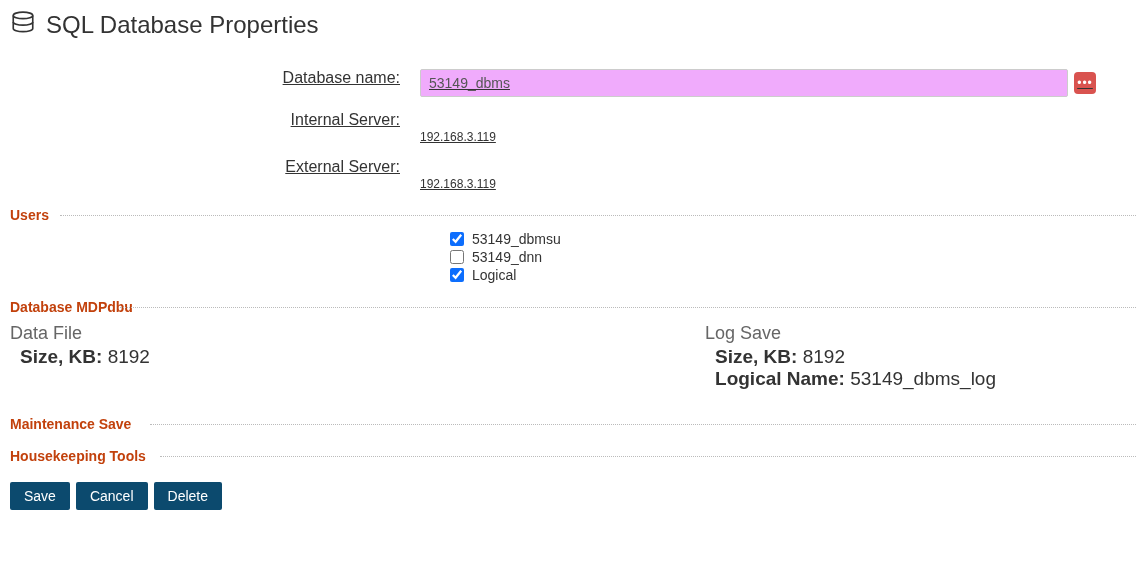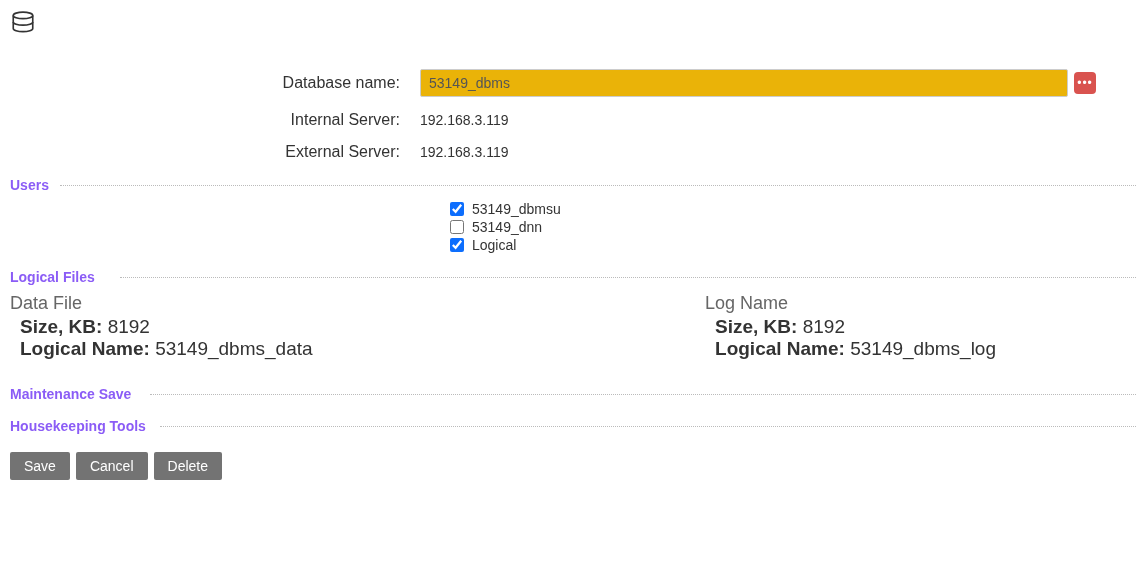--- a/index.html
+++ b/index.html
@@ -28,47 +28,49 @@
     .page-title h1 {
       font-size: 24px;
       font-weight: 300;
       color: #333;
     }
     .form-area {
       margin-left: 0;
     }
     .form-row {
       display: flex;
-      align-items: center;
+      align-items: flex-start;
       margin-bottom: 14px;
+      text-decoration: underline;
     }
     .form-label {
       width: 410px;
       text-align: right;
       padding-right: 20px;
       font-size: 16px;
       color: #333;
       font-weight: 400;
     }
     .form-value {
-      font-size: 14px;
-      color: #333;
+      font-size: 12px;
+      color: #333;
+      margin-top: 19px;
     }
     .input-wrap {
       display: flex;
       align-items: center;
       gap: 6px;
       flex: 1;
       padding-right: 40px;
     }
     .db-input {
       flex: 1;
       height: 28px;
       border: 1px solid #ccc;
-      background: #eab308;
+      background: #f0abfc;
       padding: 4px 8px;
       font-size: 14px;
       color: #555;
       border-radius: 2px;
     }
     .more-btn {
       width: 22px;
       height: 22px;
       background: #d9534f;
       border-radius: 4px;
@@ -77,21 +79,21 @@
       justify-content: center;
       color: #fff;
       font-size: 12px;
       cursor: pointer;
       letter-spacing: 1px;
       line-height: 1;
     }
     .section-header {
       font-weight: 600;
       font-size: 14px;
-      color: #8b5cf6;
+      color: #c2410c;
       margin-top: 16px;
       margin-bottom: 8px;
       position: relative;
     }
     .section-header::after {
       content: "";
       position: absolute;
       top: 50%;
       height: 1px;
       right: 0;
@@ -142,40 +144,41 @@
     }
     .file-line .lbl {
       font-weight: 600;
     }
     .buttons {
       display: flex;
       gap: 6px;
       margin-top: 18px;
     }
     .btn {
-      background: #737373;
+      background: #0c4a6e;
       color: #fff;
       border: none;
       padding: 6px 14px;
       font-size: 14px;
       cursor: pointer;
       border-radius: 2px;
     }
   </style>
 </head>
 <body>
 
 <div class="page-title">
   <span class="icon">
     <svg viewBox="0 0 24 24" fill="none" stroke="#333" stroke-width="1.5">
       <ellipse cx="12" cy="5" rx="9" ry="3"></ellipse>
       <path d="M3 5v6c0 1.66 4.03 3 9 3s9-1.34 9-3V5"></path>
       <path d="M3 11v6c0 1.66 4.03 3 9 3s9-1.34 9-3v-6"></path>
     </svg>
   </span>
+  <h1>SQL Database Properties</h1>
 </div>
 
 <div class="form-area">
   <div class="form-row">
     <div class="form-label">Database name:</div>
     <div class="input-wrap">
       <input class="db-input" type="text" readonly="" value="53149_dbms" style="">
       <div class="more-btn">•••</div>
     </div>
   </div>
@@ -199,36 +202,32 @@
   <label class="user-item">
     <input type="checkbox" style="">
     <span>53149_dnn</span>
   </label>
   <label class="user-item">
     <input type="checkbox" checked="" style="">
     <span>Logical</span>
   </label>
 </div>
 
-<div class="section-header section-dbfiles">Logical Files</div>
+<div class="section-header section-dbfiles">Database MDPdbu</div>
 
 <div class="files-area">
   <div class="file-col">
     <div class="file-title">Data File</div>
     <div class="file-line">
       <span class="lbl">Size, KB:</span>
       <span>8192</span>
     </div>
-    <div class="file-line">
-      <span class="lbl">Logical Name:</span>
-      <span>53149_dbms_data</span>
-    </div>
   </div>
   <div class="file-col file-col-right">
-    <div class="file-title">Log Name</div>
+    <div class="file-title">Log Save</div>
     <div class="file-line">
       <span class="lbl">Size, KB:</span>
       <span>8192</span>
     </div>
     <div class="file-line">
       <span class="lbl">Logical Name:</span>
       <span>53149_dbms_log</span>
     </div>
   </div>
 </div>

